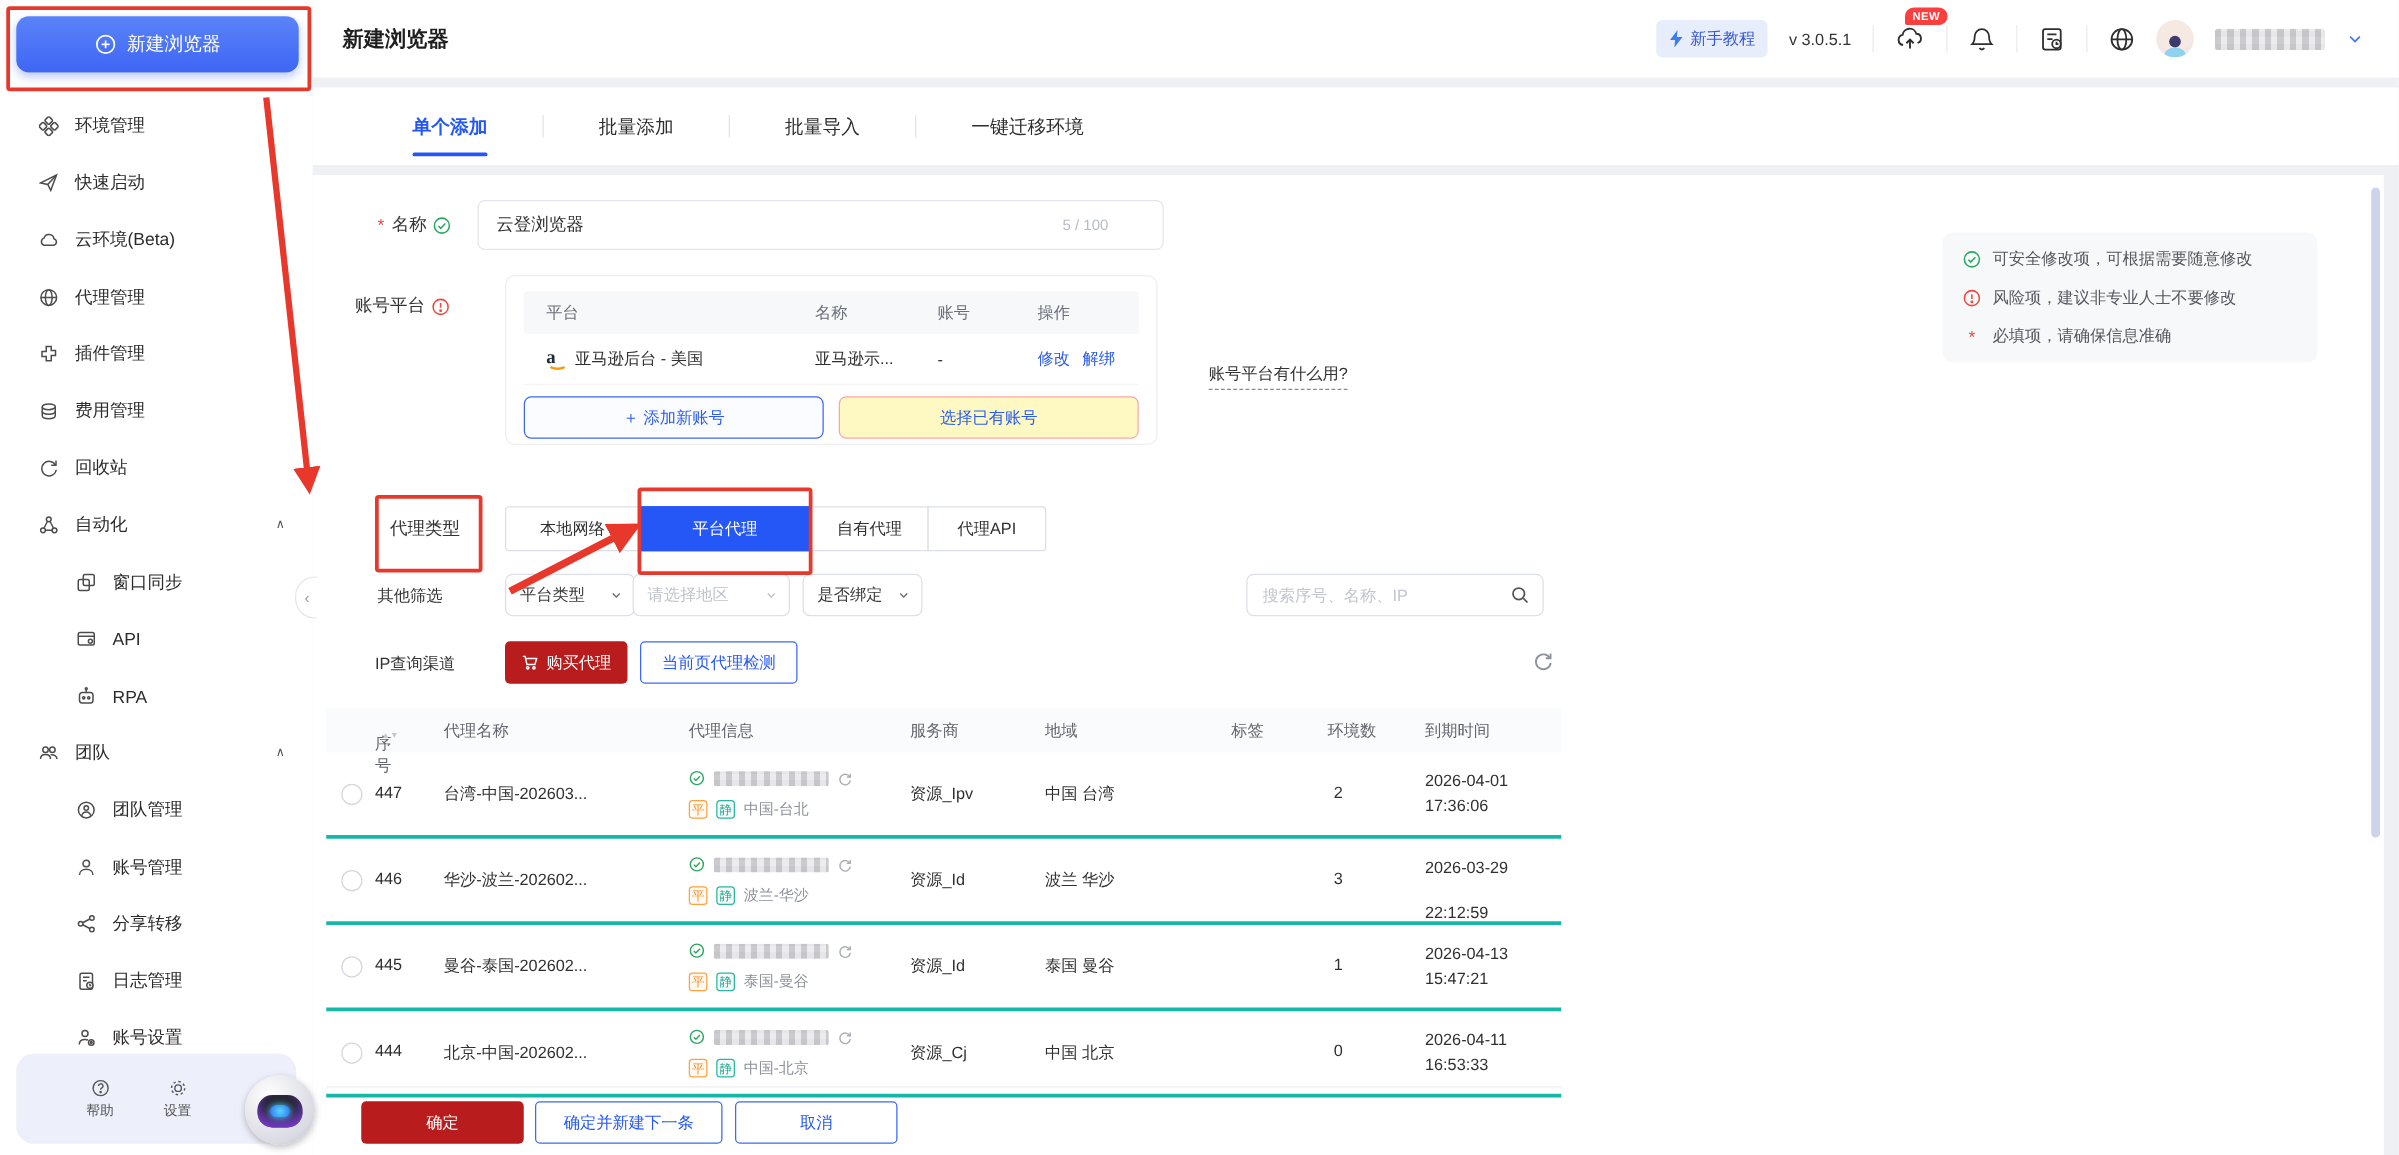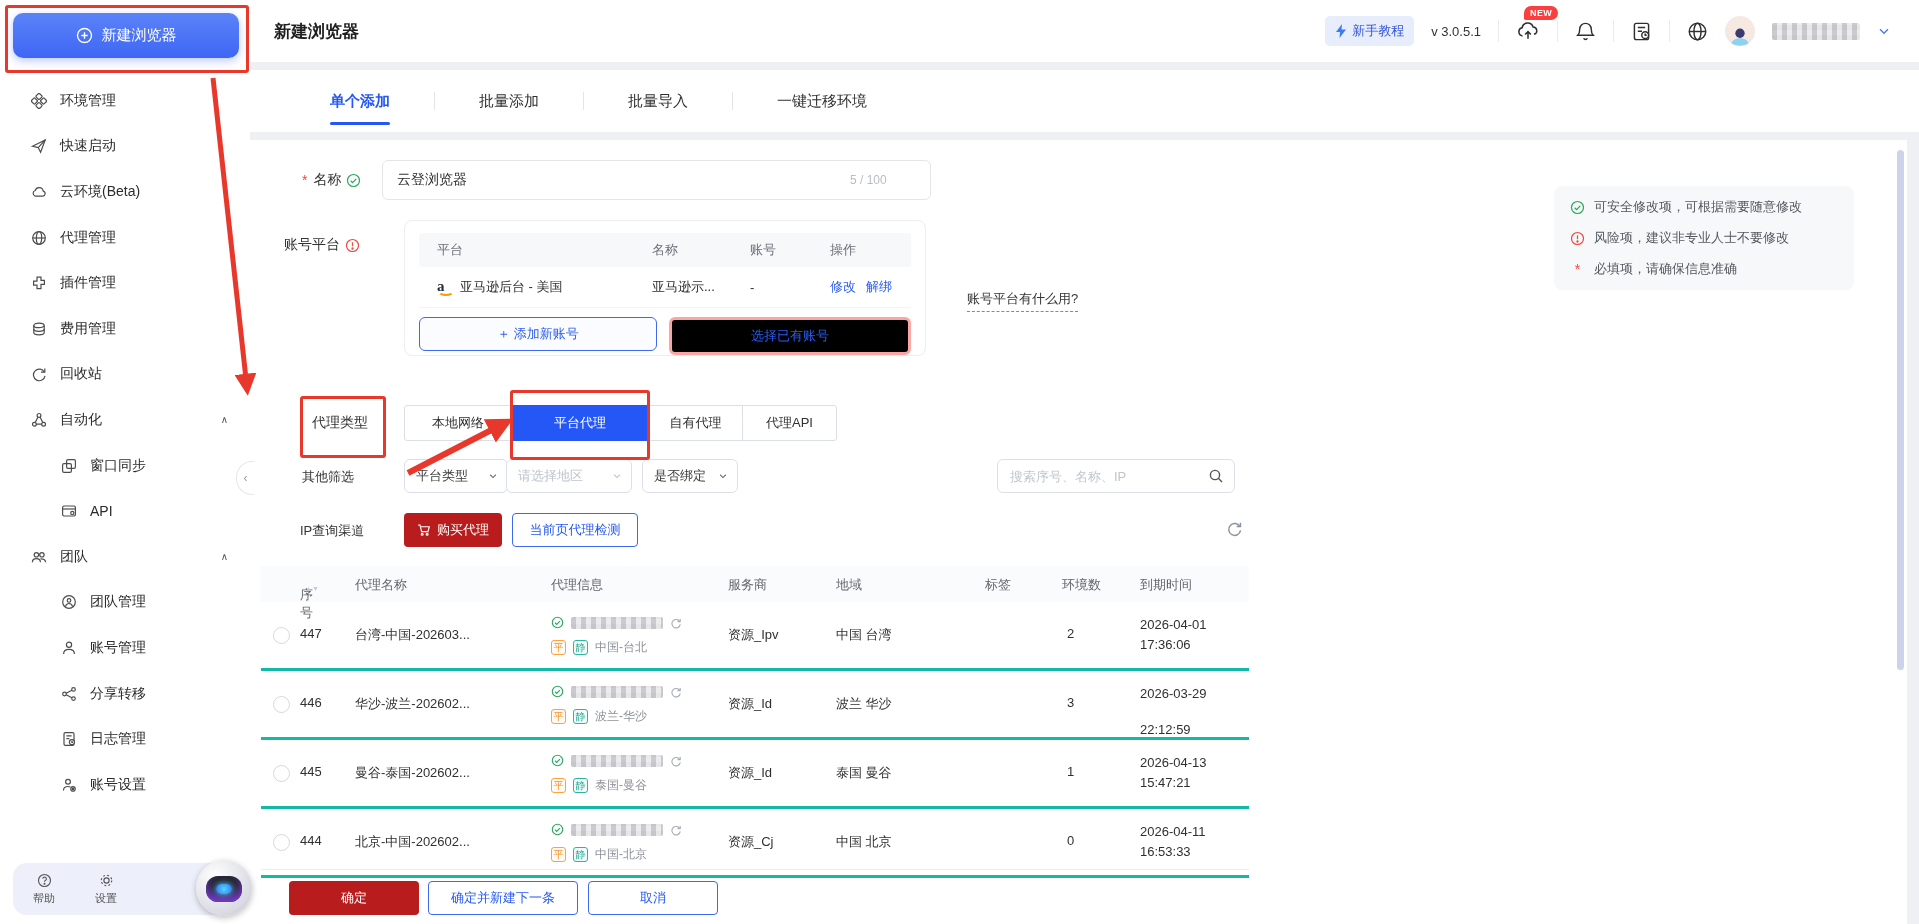--- a/index.html
+++ b/index.html
@@ -9,22 +9,22 @@
   svg.ic{display:block}
   
   .sidebar{position:absolute;left:0;top:0;width:250px;height:924px;background:#fff;z-index:5}
   .newbtn{position:absolute;left:13px;top:13px;width:226px;height:45px;border-radius:10px;
           background:linear-gradient(180deg,#5b83f8,#3e66f5);color:#fff;display:flex;align-items:center;
           justify-content:center;gap:9px;font-size:15px;cursor:pointer;box-shadow:0 3px 8px rgba(62,102,245,.35)}
   .side-list{position:absolute;left:0;top:78px;right:0}
   .side-item{height:45.6px;display:flex;align-items:center;gap:13px;padding-left:31px;font-size:14px;color:#2b2b2b;cursor:pointer}
   .side-item.sub{padding-left:61px}
   .side-item .chev{margin-left:auto;margin-right:22px;color:#555;font-size:10px}
-  .side-foot{position:absolute;left:13px;bottom:9px;width:224px;height:52px;background:#edeffa;border-radius:14px;
-             display:flex;align-items:center;gap:40px;padding-left:20px;box-sizing:border-box}
+  .side-foot{position:absolute;left:13px;bottom:9px;width:224px;height:72px;background:#edeffa;border-radius:14px;
+             display:flex;align-items:center;gap:40px;padding-left:56px;box-sizing:border-box}
   .footbtn{display:flex;flex-direction:column;align-items:center;gap:3px;font-size:11px;color:#555;cursor:pointer}
   .robot{position:absolute;left:196px;bottom:8px;width:56px;height:56px;border-radius:50%;z-index:8;
          background:radial-gradient(circle at 35% 30%,#ffffff,#d9dae2 70%,#b9bac4);box-shadow:0 2px 6px rgba(0,0,0,.25)}
   .robot:before{content:"";position:absolute;left:10px;top:16px;width:36px;height:26px;border-radius:12px;
          background:#23242c;box-shadow:inset 0 -6px 10px #7b3bd6}
   .robot:after{content:"";position:absolute;left:20px;top:24px;width:16px;height:10px;border-radius:6px;
          background:radial-gradient(circle,#54d8ff,#2f6df0);box-shadow:0 0 6px #54d8ff}
   
   .hdr{position:absolute;left:250px;top:0;width:1669px;height:62px;background:#fff;display:flex;align-items:center;
        padding:0 28px 0 24px;box-sizing:border-box;z-index:4}
@@ -57,21 +57,21 @@
   .panel{position:absolute;left:154px;top:80px;width:522px;height:136px;border:1px solid #ecEEf2;border-radius:8px;
          box-sizing:border-box;padding:12px 14px;background:#fff}
   .ptable-head{display:flex;background:#f7f8fa;height:34px;align-items:center;font-size:13px;color:#6a6f78;border-radius:3px}
   .ptable-row{display:flex;height:40px;align-items:center;font-size:13px;color:#303030;border-bottom:1px solid #f4f4f6}
   .pc1{width:215px;padding-left:18px;display:flex;align-items:center;gap:7px}
   .pc2{width:98px}.pc3{width:80px}.pc4{flex:1}
   .alink{color:#2b5cf0;cursor:pointer}
   .pbtns{display:flex;gap:12px;margin-top:9px}
   .pbtn{flex:1;height:32px;border-radius:6px;display:flex;align-items:center;justify-content:center;font-size:13px;cursor:pointer}
   .pbtn.blue{border:1px solid #3d68f2;color:#2b5cf0;background:#fbfcff}
-  .pbtn.gray{border:3px solid #fca5a5;color:#2b5cf0;background:#000000}
+  .pbtn.gray{border:1px solid #fca5a5;color:#2b5cf0;background:#fef9c3}
   .amz{position:relative;width:16px;height:18px;font-weight:bold;font-size:15px;color:#222c38;font-family:"Liberation Serif","DejaVu Serif",serif}
   .amz:after{content:"";position:absolute;left:1px;bottom:0px;width:12px;height:5px;border:2px solid transparent;
              border-bottom-color:#ff9900;border-radius:50%}
   .help-dashed{position:absolute;left:717px;top:150px;font-size:13px;color:#333;border-bottom:1px dashed #8a8a8a;
                padding-bottom:3px;cursor:pointer}
   .segs{position:absolute;left:154px;top:265px;display:flex;height:36px}
   .seg{border:1px solid #dcdfe6;background:#fff;display:flex;align-items:center;justify-content:center;
        font-size:13px;color:#303030;margin-left:-1px;cursor:pointer;box-sizing:border-box}
   .seg.first{margin-left:0;border-radius:3px 0 0 3px}
   .seg.last{border-radius:0 3px 3px 0}
@@ -198,20 +198,30 @@
       <span>窗口同步</span>
     </div>
     <div class="side-item sub">
       <svg class="ic" width="16" height="16" viewBox="0 0 16 16" fill="none" stroke="#4d4d4d" stroke-width="1.2">
           <rect x="1.6" y="3" width="12.8" height="10" rx="1.4"></rect>
           <path d="M1.6 6 h12.8"></path>
           <circle cx="11.3" cy="9.9" r="1.6"></circle>
         </svg>
       <span>API</span>
     </div>
+    <div class="side-item sub">
+      <svg class="ic" width="16" height="16" viewBox="0 0 16 16" fill="none" stroke="#4d4d4d" stroke-width="1.2">
+          <rect x="2.6" y="5" width="10.8" height="8.4" rx="2.2"></rect>
+          <circle cx="6" cy="9.2" r="0.9"></circle>
+          <circle cx="10" cy="9.2" r="0.9"></circle>
+          <path d="M8 5 V2.6"></path>
+          <circle cx="8" cy="2" r="0.8"></circle>
+        </svg>
+      <span>RPA</span>
+    </div>
     <div class="side-item">
       <svg class="ic" width="16" height="16" viewBox="0 0 16 16" fill="none" stroke="#4d4d4d" stroke-width="1.2">
           <circle cx="5.4" cy="5.8" r="2.2"></circle>
           <circle cx="10.9" cy="5.8" r="2.2"></circle>
           <path d="M1.4 13.2 c0-2.3 1.8-3.6 4-3.6 s4 1.3 4 3.6 M9.5 9.9 c2.6-.4 5.1 1 5.1 3.3"></path>
         </svg>
       <span>团队</span>
       <span class="chev">∧</span>
     </div>
     <div class="side-item sub">

